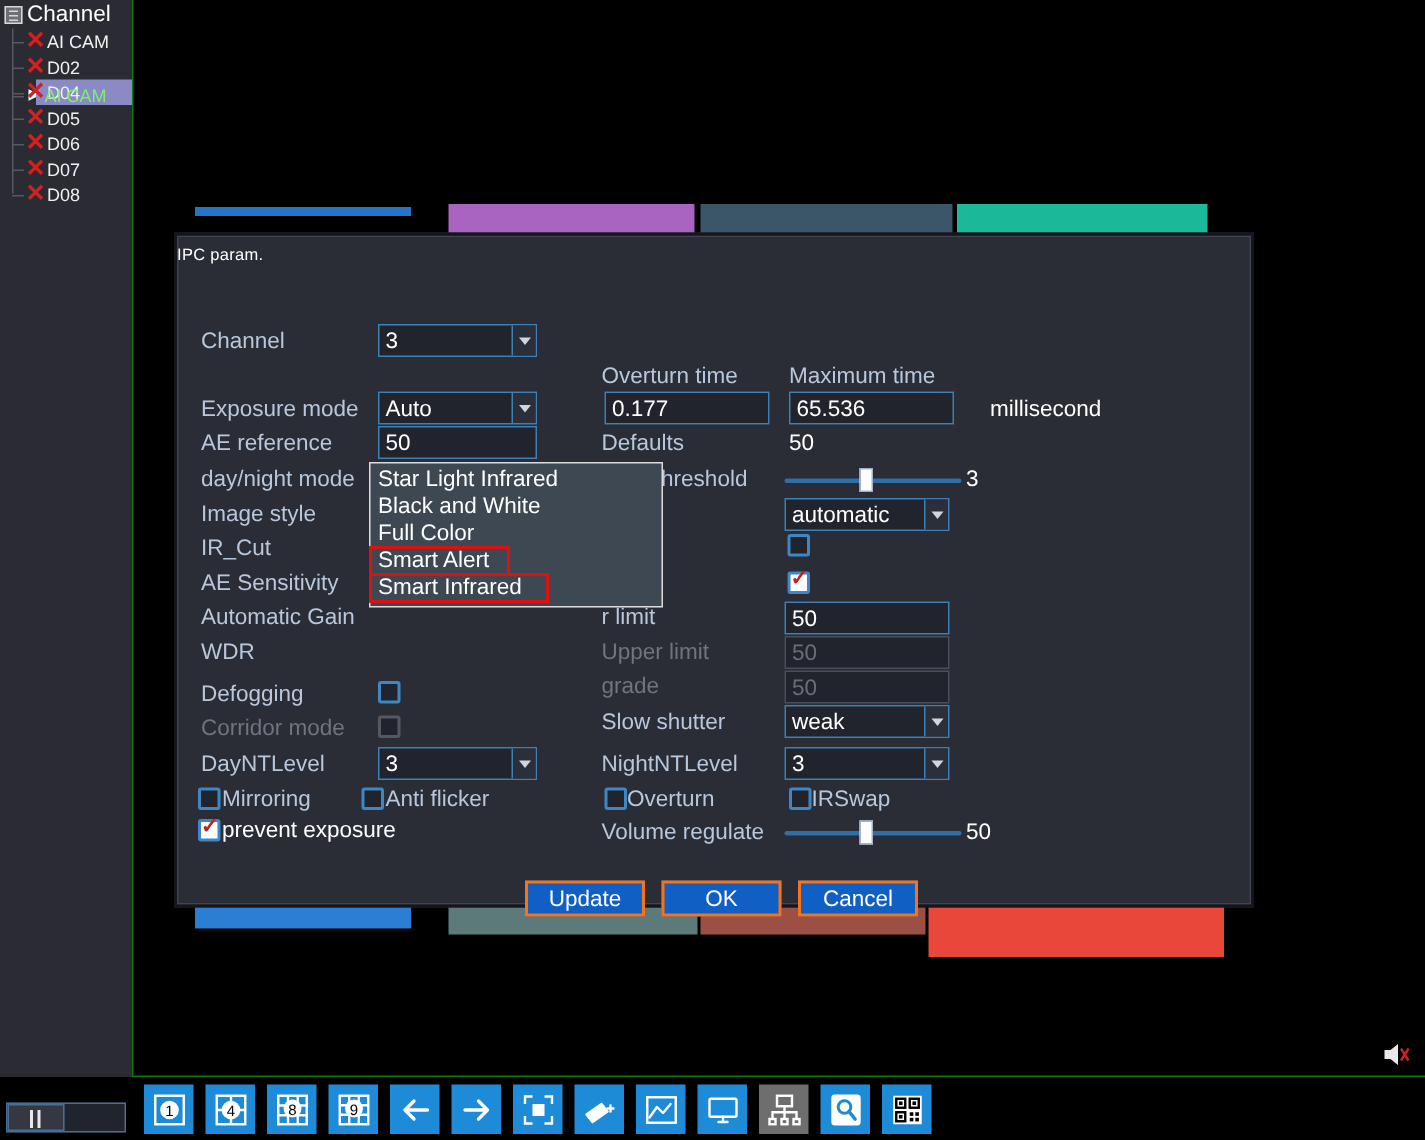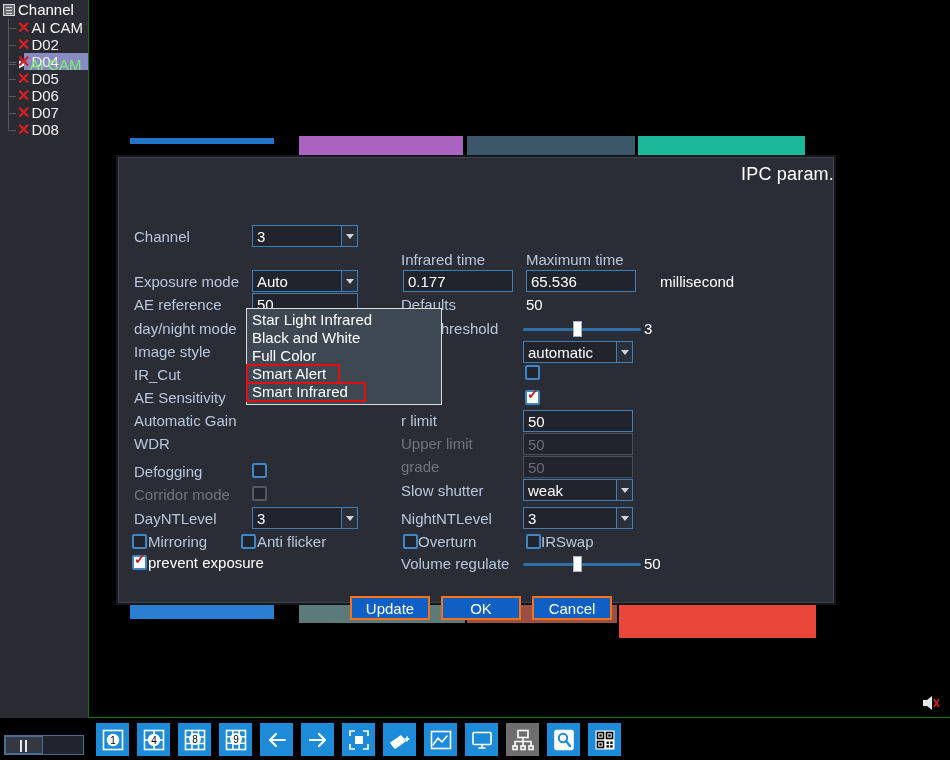--- a/index.html
+++ b/index.html
@@ -41,21 +41,21 @@
     content: ""; position: absolute; left: 0; top: 50%; width: 8px; height: 1px;
     background: #585862;
   }
   .tree-x {
     color: #d42020; font-size: 16px; font-weight: bold; line-height: 1;
     margin-right: 1px; flex: 0 0 auto;
   }
   .tree-arrow {
     color: #ffffff; font-size: 10px; line-height: 1; margin: 0 3px 0 2px; flex: 0 0 auto;
   }
-  .tree-label { color: #f0f0f0; font-size: 15px; }
+  .tree-label { color: #f0f0f0; font-size: 12px; }
   .tree-row.sel .tree-label { color: #7cf06a; }
   .tree-row.sel .sel-bg {
     position: absolute; left: 16px; top: 0px; width: 72px; height: 17px;
     background: #8a8ac4;
   }
   .tree-row.sel .tree-label { position: relative; z-index: 2; }
 
   .tree-scroll {
     position: absolute; left: 4px; top: 735px; width: 80px; height: 20px;
     border: 1px solid #4a6d94; background: #20242c; display: flex;
@@ -93,21 +93,21 @@
   .tbtn.grey { background: #6e6e6e; }
   .tbtn svg { display: block; }
 
   
   .dialog {
     position: absolute; left: 116px; top: 155px; width: 720px; height: 450px;
     background: #2a2d36; border: 2px solid #14161c;
     box-shadow: 0 0 0 1px #40444f inset;
   }
   .dlg-title {
-    text-align: right; color: #ffffff; font-size: 18px;
+    text-align: left; color: #ffffff; font-size: 11px;
     padding-top: 7px; letter-spacing: .2px;
   }
   .dlg-body { position: relative; width: 100%; height: 100%; }
 
   .lbl {
     position: absolute; color: #b9c7dc; font-size: 15px; white-space: nowrap;
   }
   .lbl.dim { color: #70747c; }
   .lbl.white { color: #ffffff; }
 
@@ -410,21 +410,21 @@
 
       <div class="sel" style="left:134px; top:322px; width:106px;">
         <div class="selbox">3</div>
         <div class="arrow"></div>
       </div>
 
       <div class="cbx" style="left:14px; top:349px;"></div>
       <div class="cbx" style="left:123px; top:349px;"></div>
       <div class="cbx on" style="left:14px; top:370px;"></div>
 
-      <div class="lbl" style="left:283px; top:66px;">Infrared time</div>
+      <div class="lbl" style="left:283px; top:66px;">Overturn time</div>
       <div class="lbl" style="left:408px; top:66px;">Maximum time</div>
       <div class="lbl white" style="left:514px; top:88px;margin-left:28px;">millisecond</div>
       <div class="lbl" style="left:283px; top:111px;">Defaults</div>
       <div class="lbl white" style="left:408px; top:111px;">50</div>
       <div class="lbl" style="left:283px; top:135px;">Dnc Threshold</div>
       <div class="lbl white" style="left:526px; top:135px;">3</div>
       <div class="lbl" style="left:283px; top:158px;">es</div>
       <div class="lbl" style="left:283px; top:204px;">ris</div>
       <div class="lbl" style="left:283px; top:227px;">r limit</div>
       <div class="lbl dim" style="left:283px; top:250px;">Upper limit</div>

